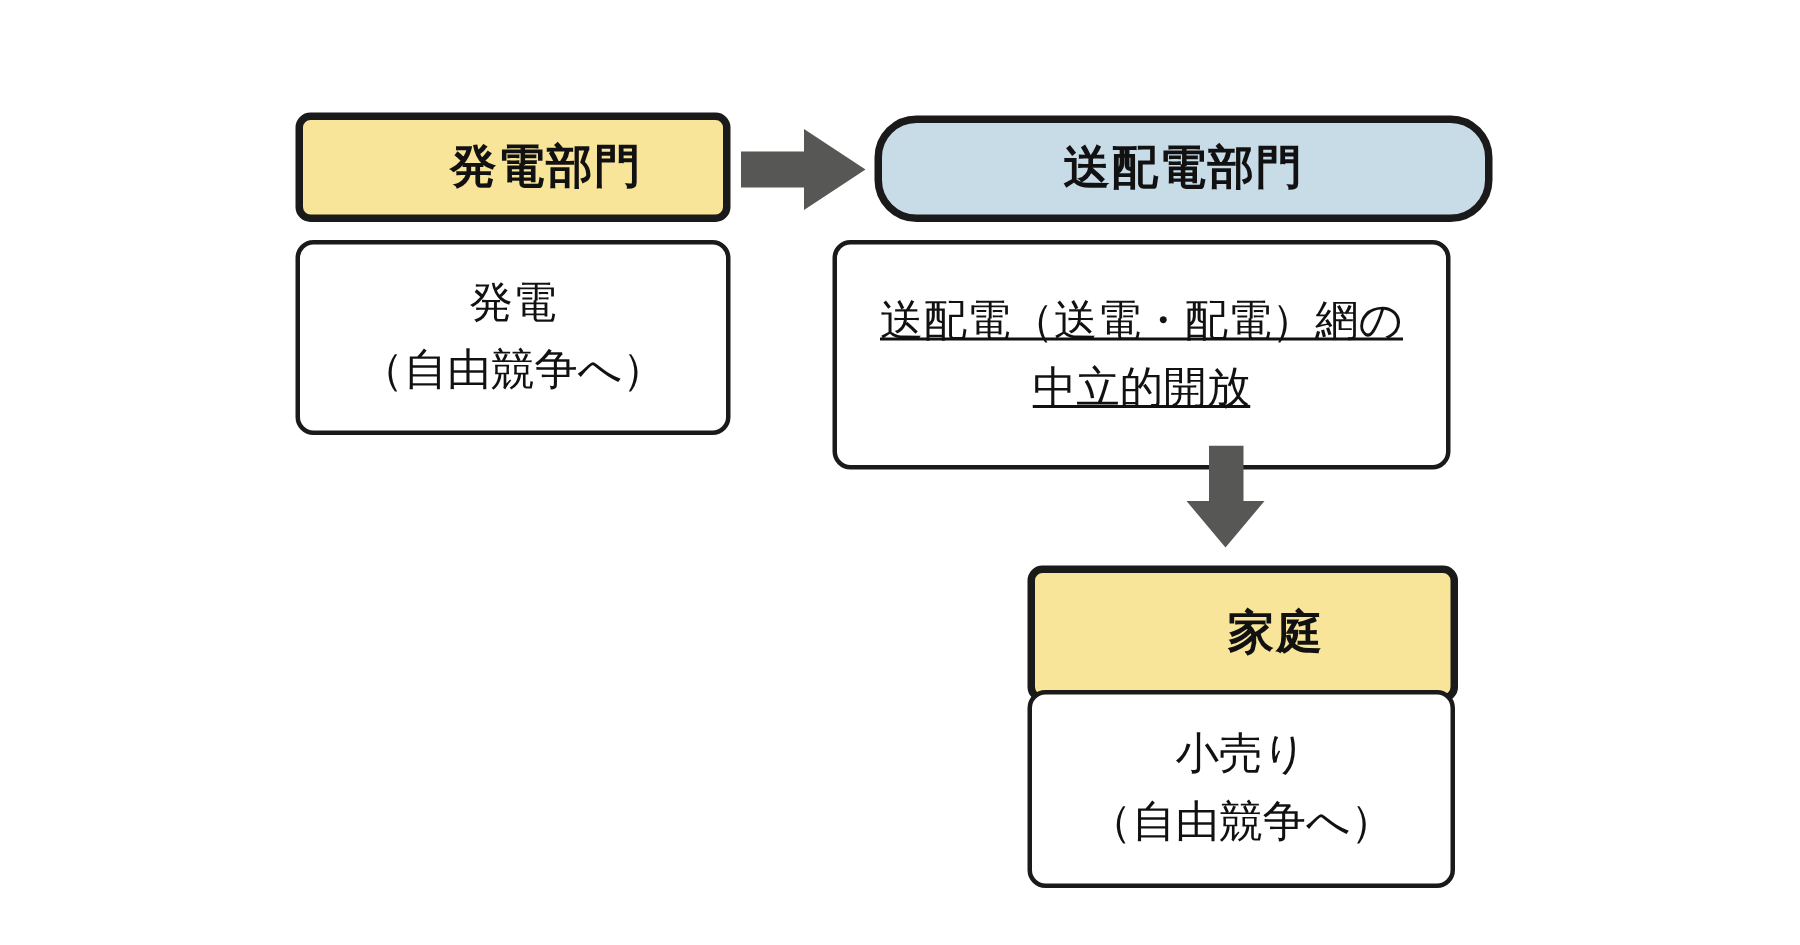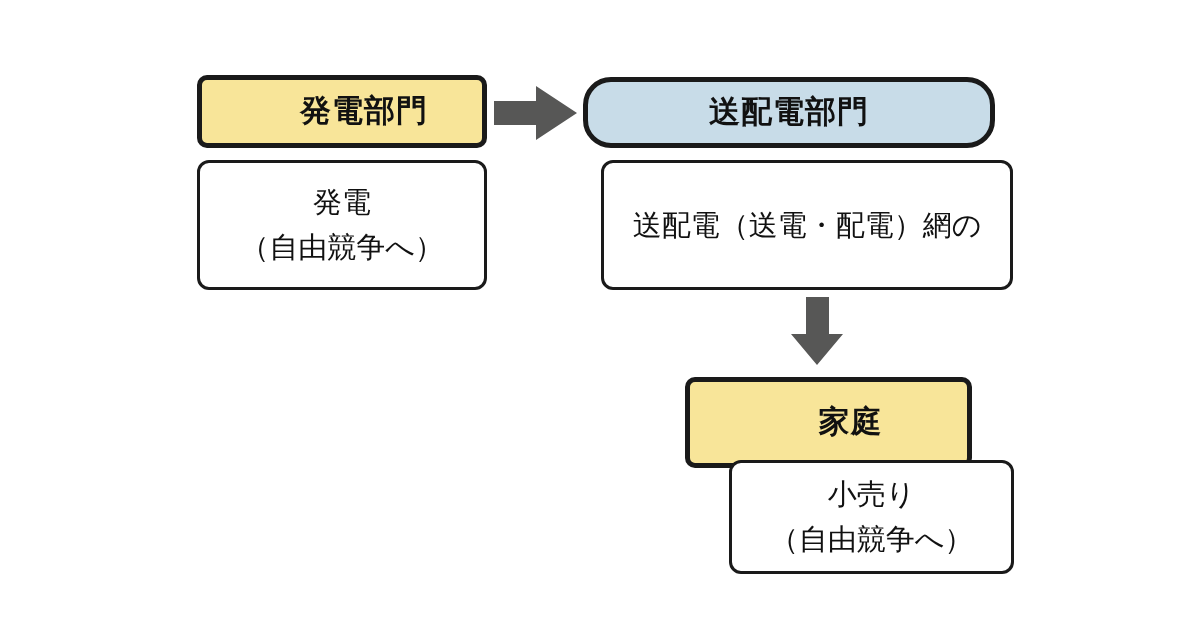--- a/index.html
+++ b/index.html
@@ -67,31 +67,32 @@
 
   <div class="arrow" style="left:494px; top:85px;">
     <svg width="84" height="56" viewBox="0 0 84 56" aria-hidden="true">
       <polygon points="0,16 42,16 42,1 83,28 42,55 42,40 0,40" fill="#575756"></polygon>
     </svg>
   </div>
 
   <div class="box header-box header-blue" style="left:583px; top:77px; width:412px; height:71px;border-radius:28px;">
     <span>送配電部門</span>
   </div>
-  <div class="box detail-box" style="left:601px; top:160px; width:412px; height:130px;">
+  <div class="box detail-box" style="left:555px; top:160px; width:412px; height:153px;text-decoration:underline;">
     <span class="detail-line">送配電（送電・配電）網の</span>
+    <span class="detail-line">中立的開放</span>
   </div>
 
   <div class="arrow" style="left:790px; top:297px;">
     <svg width="54" height="69" viewBox="0 0 54 69" aria-hidden="true">
       <polygon points="16,0 39,0 39,37 53,37 27,68 1,37 16,37" fill="#575756"></polygon>
     </svg>
   </div>
 
   <div class="box header-box header-yellow" style="left:685px; top:377px; width:287px; height:91px;">
     <span>家庭</span>
   </div>
-  <div class="box detail-box" style="left:685px; top:460px; width:285px; height:114px;margin-left:44px;">
+  <div class="box detail-box" style="left:685px; top:460px; width:285px; height:132px;">
     <span class="detail-line">小売り</span>
     <span class="detail-line">（自由競争へ）</span>
   </div>
 
 </div>
 
 </body></html>

